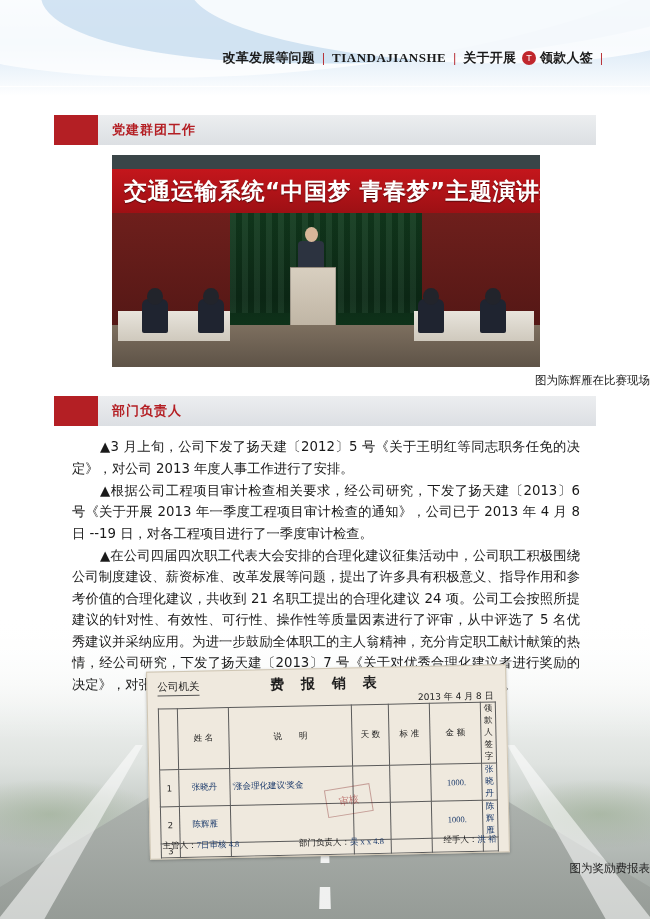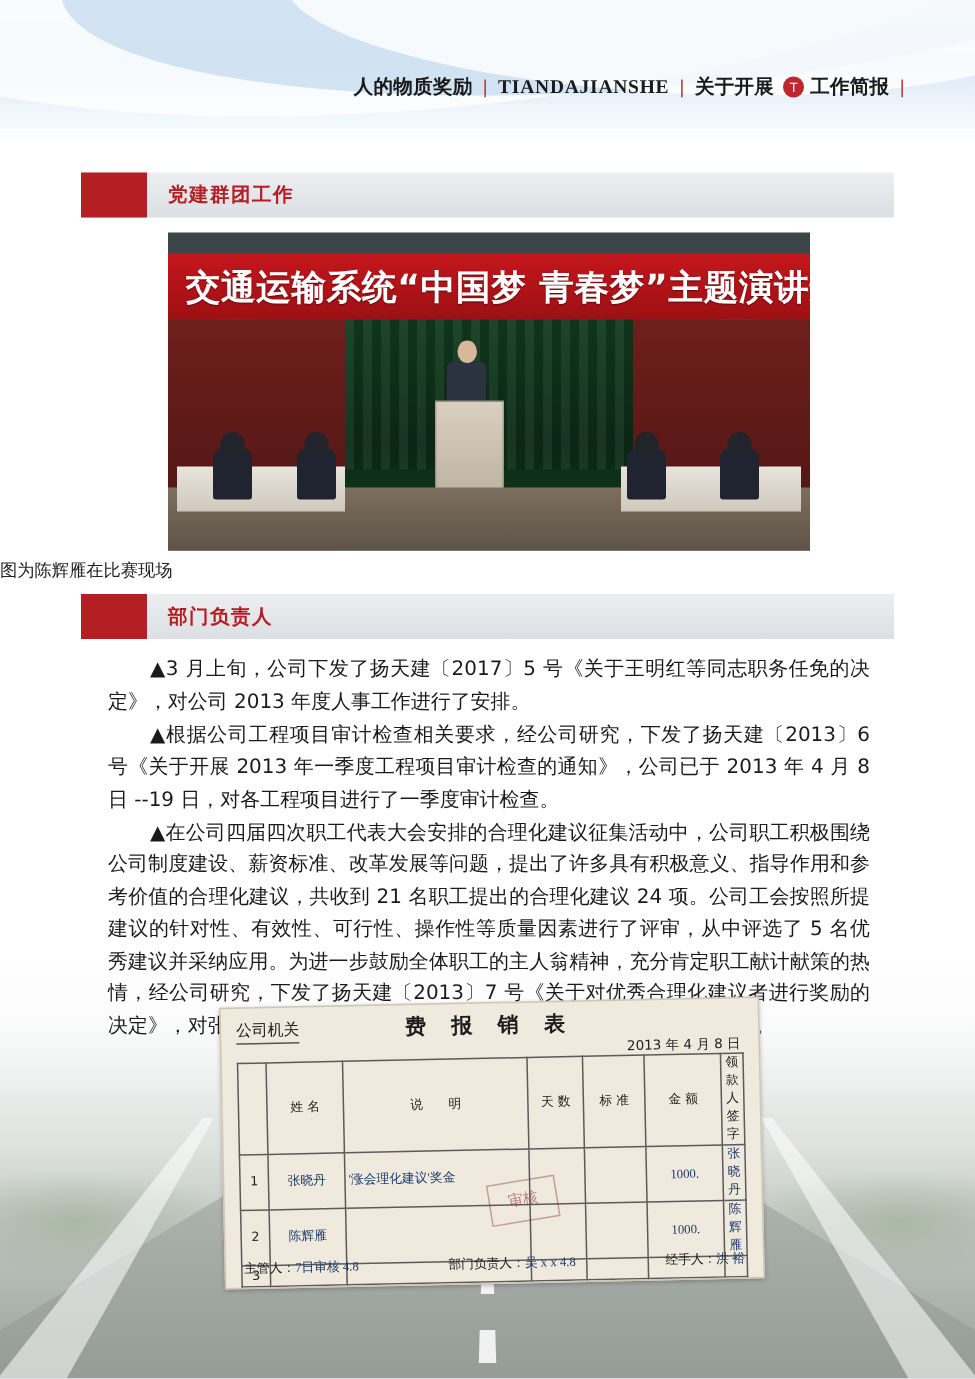--- a/index.html
+++ b/index.html
@@ -308,21 +308,21 @@
     border-radius: 50%;
     background: rgba(255,240,200,0.55);
     box-shadow: 0 0 12px 6px rgba(255,235,180,0.28);
   }
   .photo1 .lm1 { left: 40px; }
   .photo1 .lm2 { right: 44px; }
 
   .caption {
     position: absolute;
     width: 650px;
-    text-align: left;
+    text-align: right;
     font-size: 11.5px;
     color: #222;
     font-family: "DejaVu Sans", "Liberation Sans", sans-serif;
   }
   #cap1 { left: 0; top: 373px; }
   #cap2 { left: 0; top: 861px; }
 
   
   .body-text {
     position: absolute;
@@ -444,27 +444,27 @@
     <div class="edge-l"></div>
     <div class="edge-r"></div>
     <div class="center-dash"></div>
     <div class="haze"></div>
   </div>
 </div>
 
 <div class="content">
 
   <div class="header-line">
-    <span class="seg">人的物质奖励</span>
+    <span class="seg">改革发展等问题</span>
     <span class="sep">|</span>
     <span class="eng">TIANDAJIANSHE</span>
     <span class="sep">|</span>
     <span class="seg">关于开展</span>
     <span class="logo-mark">T</span>
-    <span class="seg bulletin">工作简报</span>
+    <span class="seg bulletin">领款人签</span>
     <span class="sep">|</span>
   </div>
 
   <div class="section-head" id="sec1">
     <div class="redblock"></div>
     <div class="title">党建群团工作</div>
   </div>
 
   <div class="photo1">
     <div class="lamp lm1"></div>
@@ -490,21 +490,21 @@
     <div class="headp h4"></div>
   </div>
   <div class="caption" id="cap1">图为陈辉雁在比赛现场</div>
 
   <div class="section-head" id="sec2">
     <div class="redblock"></div>
     <div class="title">部门负责人</div>
   </div>
 
   <div class="body-text">
-    <p>▲3 月上旬，公司下发了扬天建〔2017〕5 号《关于王明红等同志职务任免的决定》，对公司 2013 年度人事工作进行了安排。</p>
+    <p>▲3 月上旬，公司下发了扬天建〔2012〕5 号《关于王明红等同志职务任免的决定》，对公司 2013 年度人事工作进行了安排。</p>
     <p>▲根据公司工程项目审计检查相关要求，经公司研究，下发了扬天建〔2013〕6 号《关于开展 2013 年一季度工程项目审计检查的通知》，公司已于 2013 年 4 月 8 日 --19 日，对各工程项目进行了一季度审计检查。</p>
     <p>▲在公司四届四次职工代表大会安排的合理化建议征集活动中，公司职工积极围绕公司制度建设、薪资标准、改革发展等问题，提出了许多具有积极意义、指导作用和参考价值的合理化建议，共收到 21 名职工提出的合理化建议 24 项。公司工会按照所提建议的针对性、有效性、可行性、操作性等质量因素进行了评审，从中评选了 5 名优秀建议并采纳应用。为进一步鼓励全体职工的主人翁精神，充分肯定职工献计献策的热情，经公司研究，下发了扬天建〔2013〕7 号《关于对优秀合理化建议者进行奖励的决定》，对张晓丹等 4 名优秀合理化建议者给予 1000 元 / 人的物质奖励。</p>
   </div>
 
   <div class="photo2">
     <div class="r-title">费 报 销 表</div>
     <div class="r-unit">公司机关</div>
     <div class="r-date">2013 年 4 月 8 日</div>
 
     <table>
@@ -559,14 +559,15 @@
       </table>
 
     <div class="stamp">审核</div>
 
     <div class="r-foot">
       <span><span>主管人</span>：<i>7日审核 4.8</i></span>
       <span><span>部门负责人</span>：<i>吴 x x 4.8</i></span>
       <span><span>经手人</span>：<i>洪 裕</i></span>
     </div>
   </div>
+  <div class="caption" id="cap2">图为奖励费报表</div>
 
 </div>
 
 </body></html>

